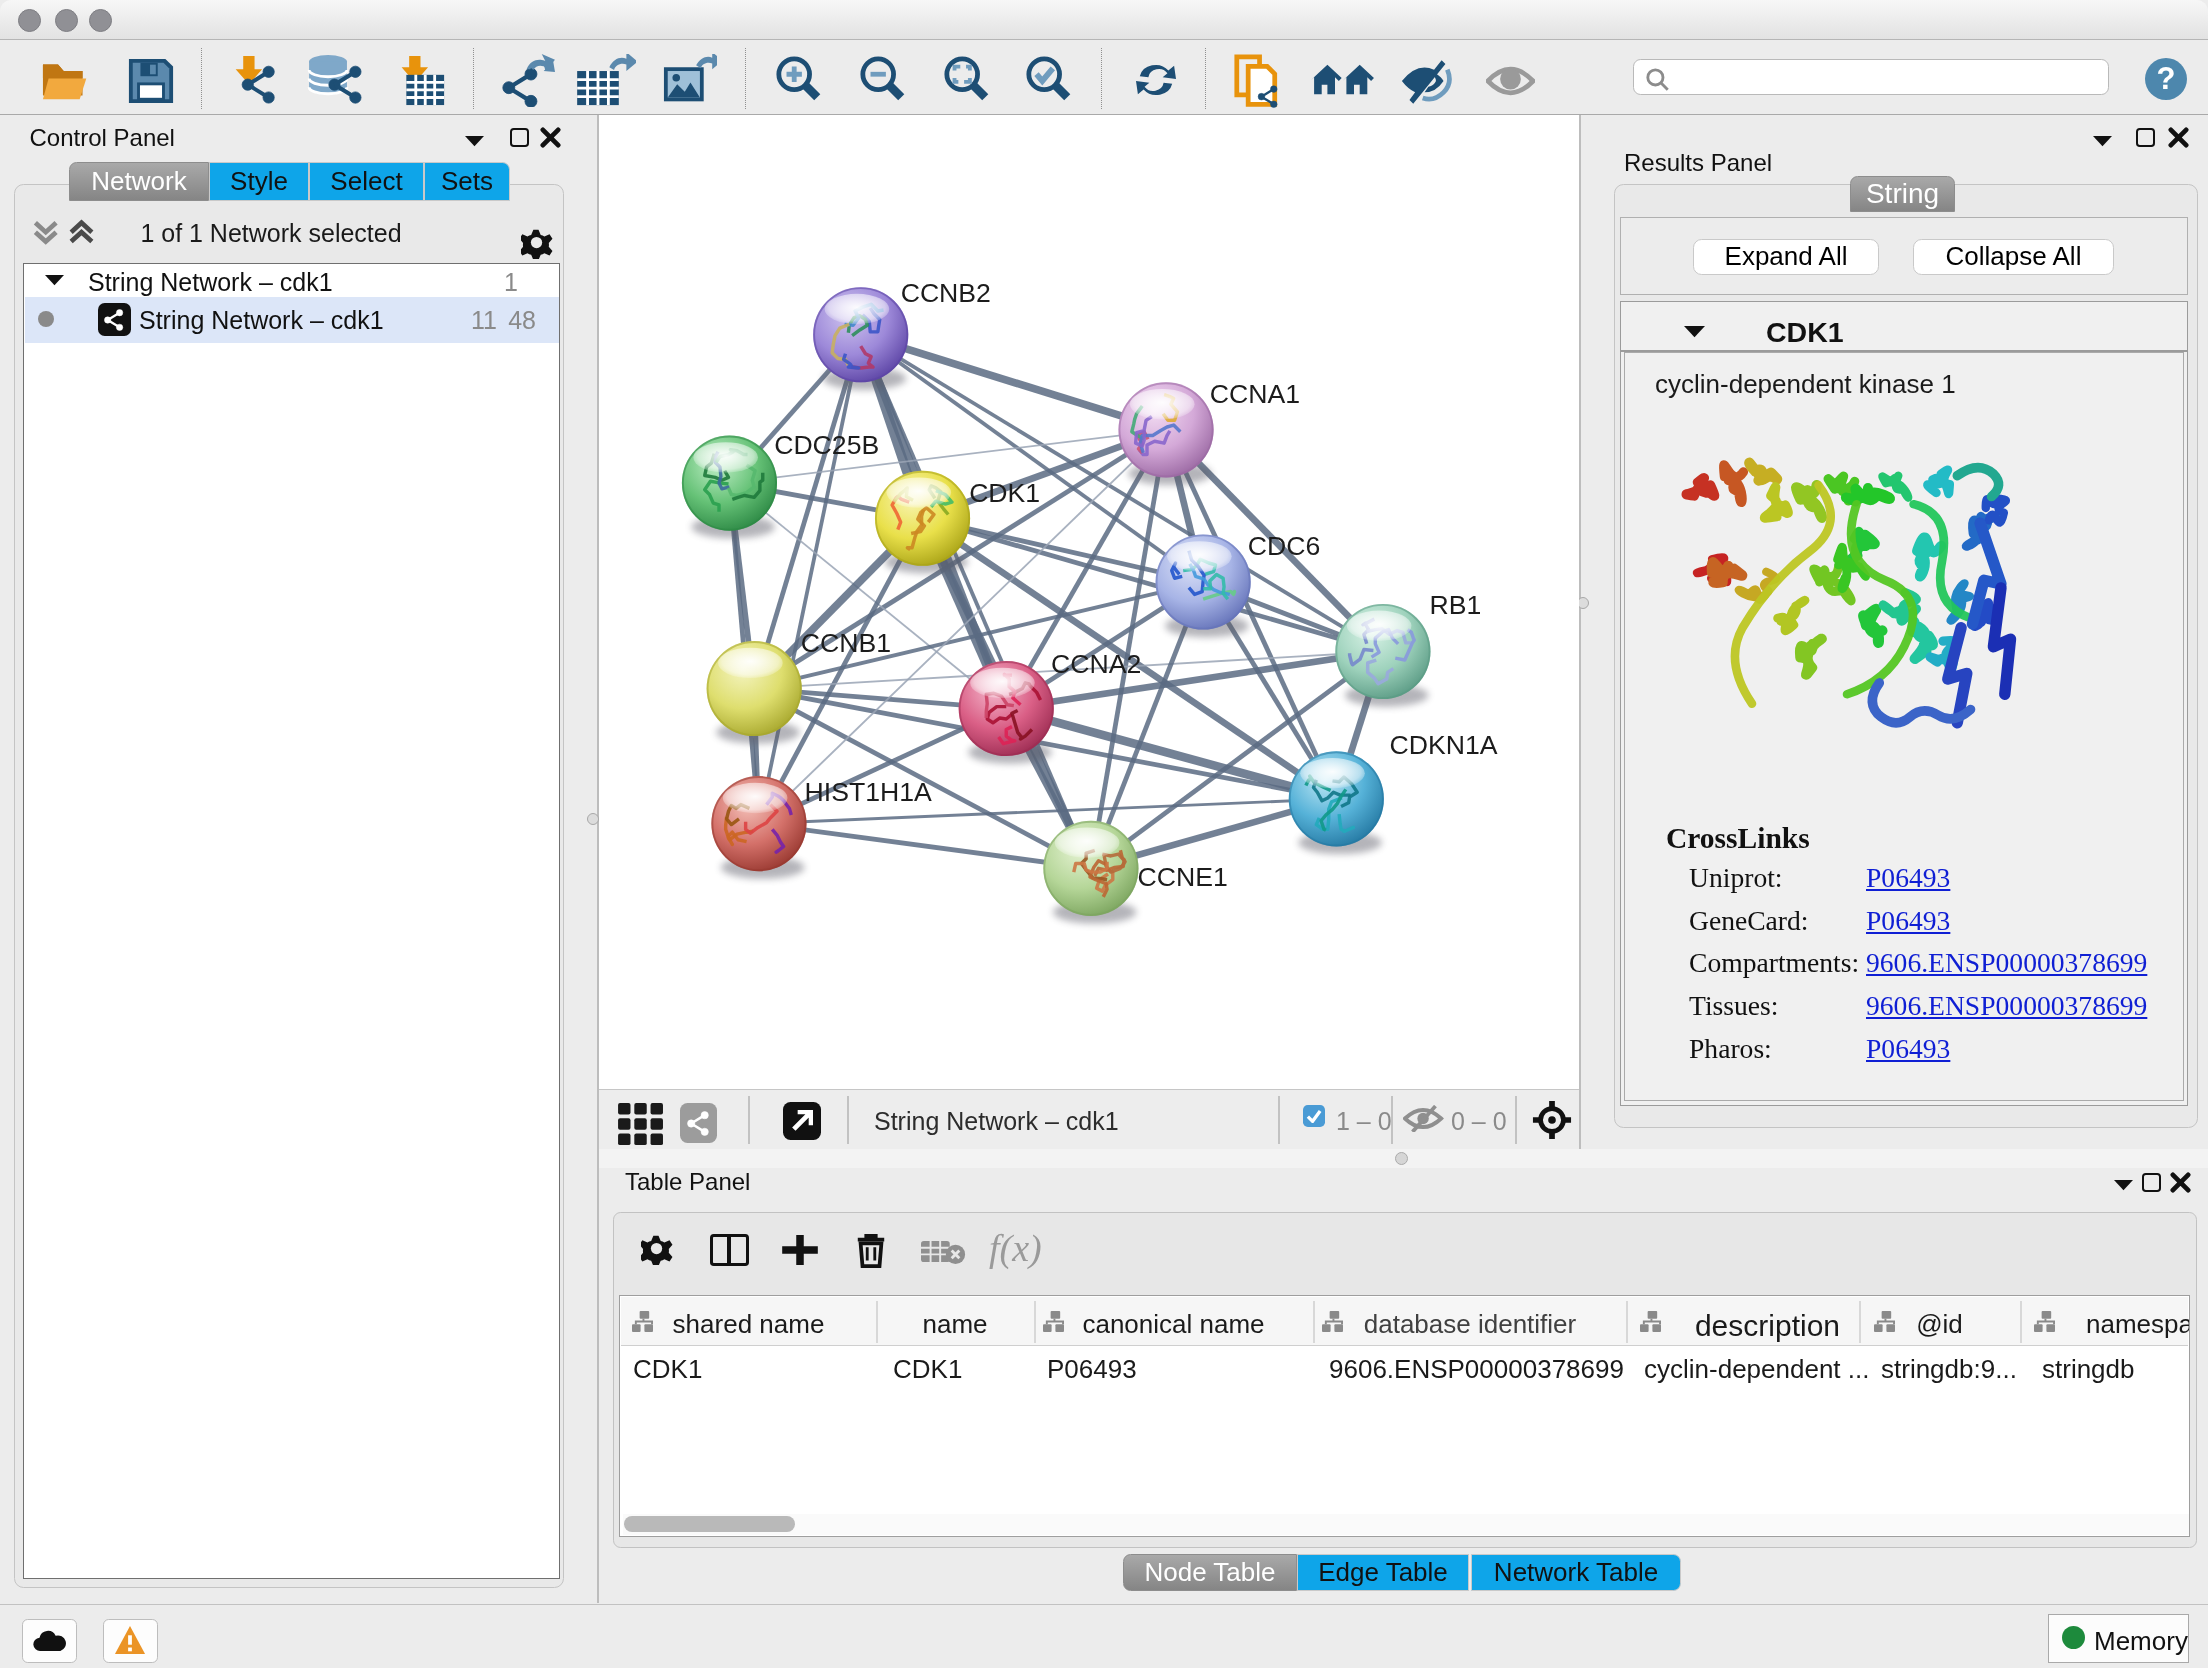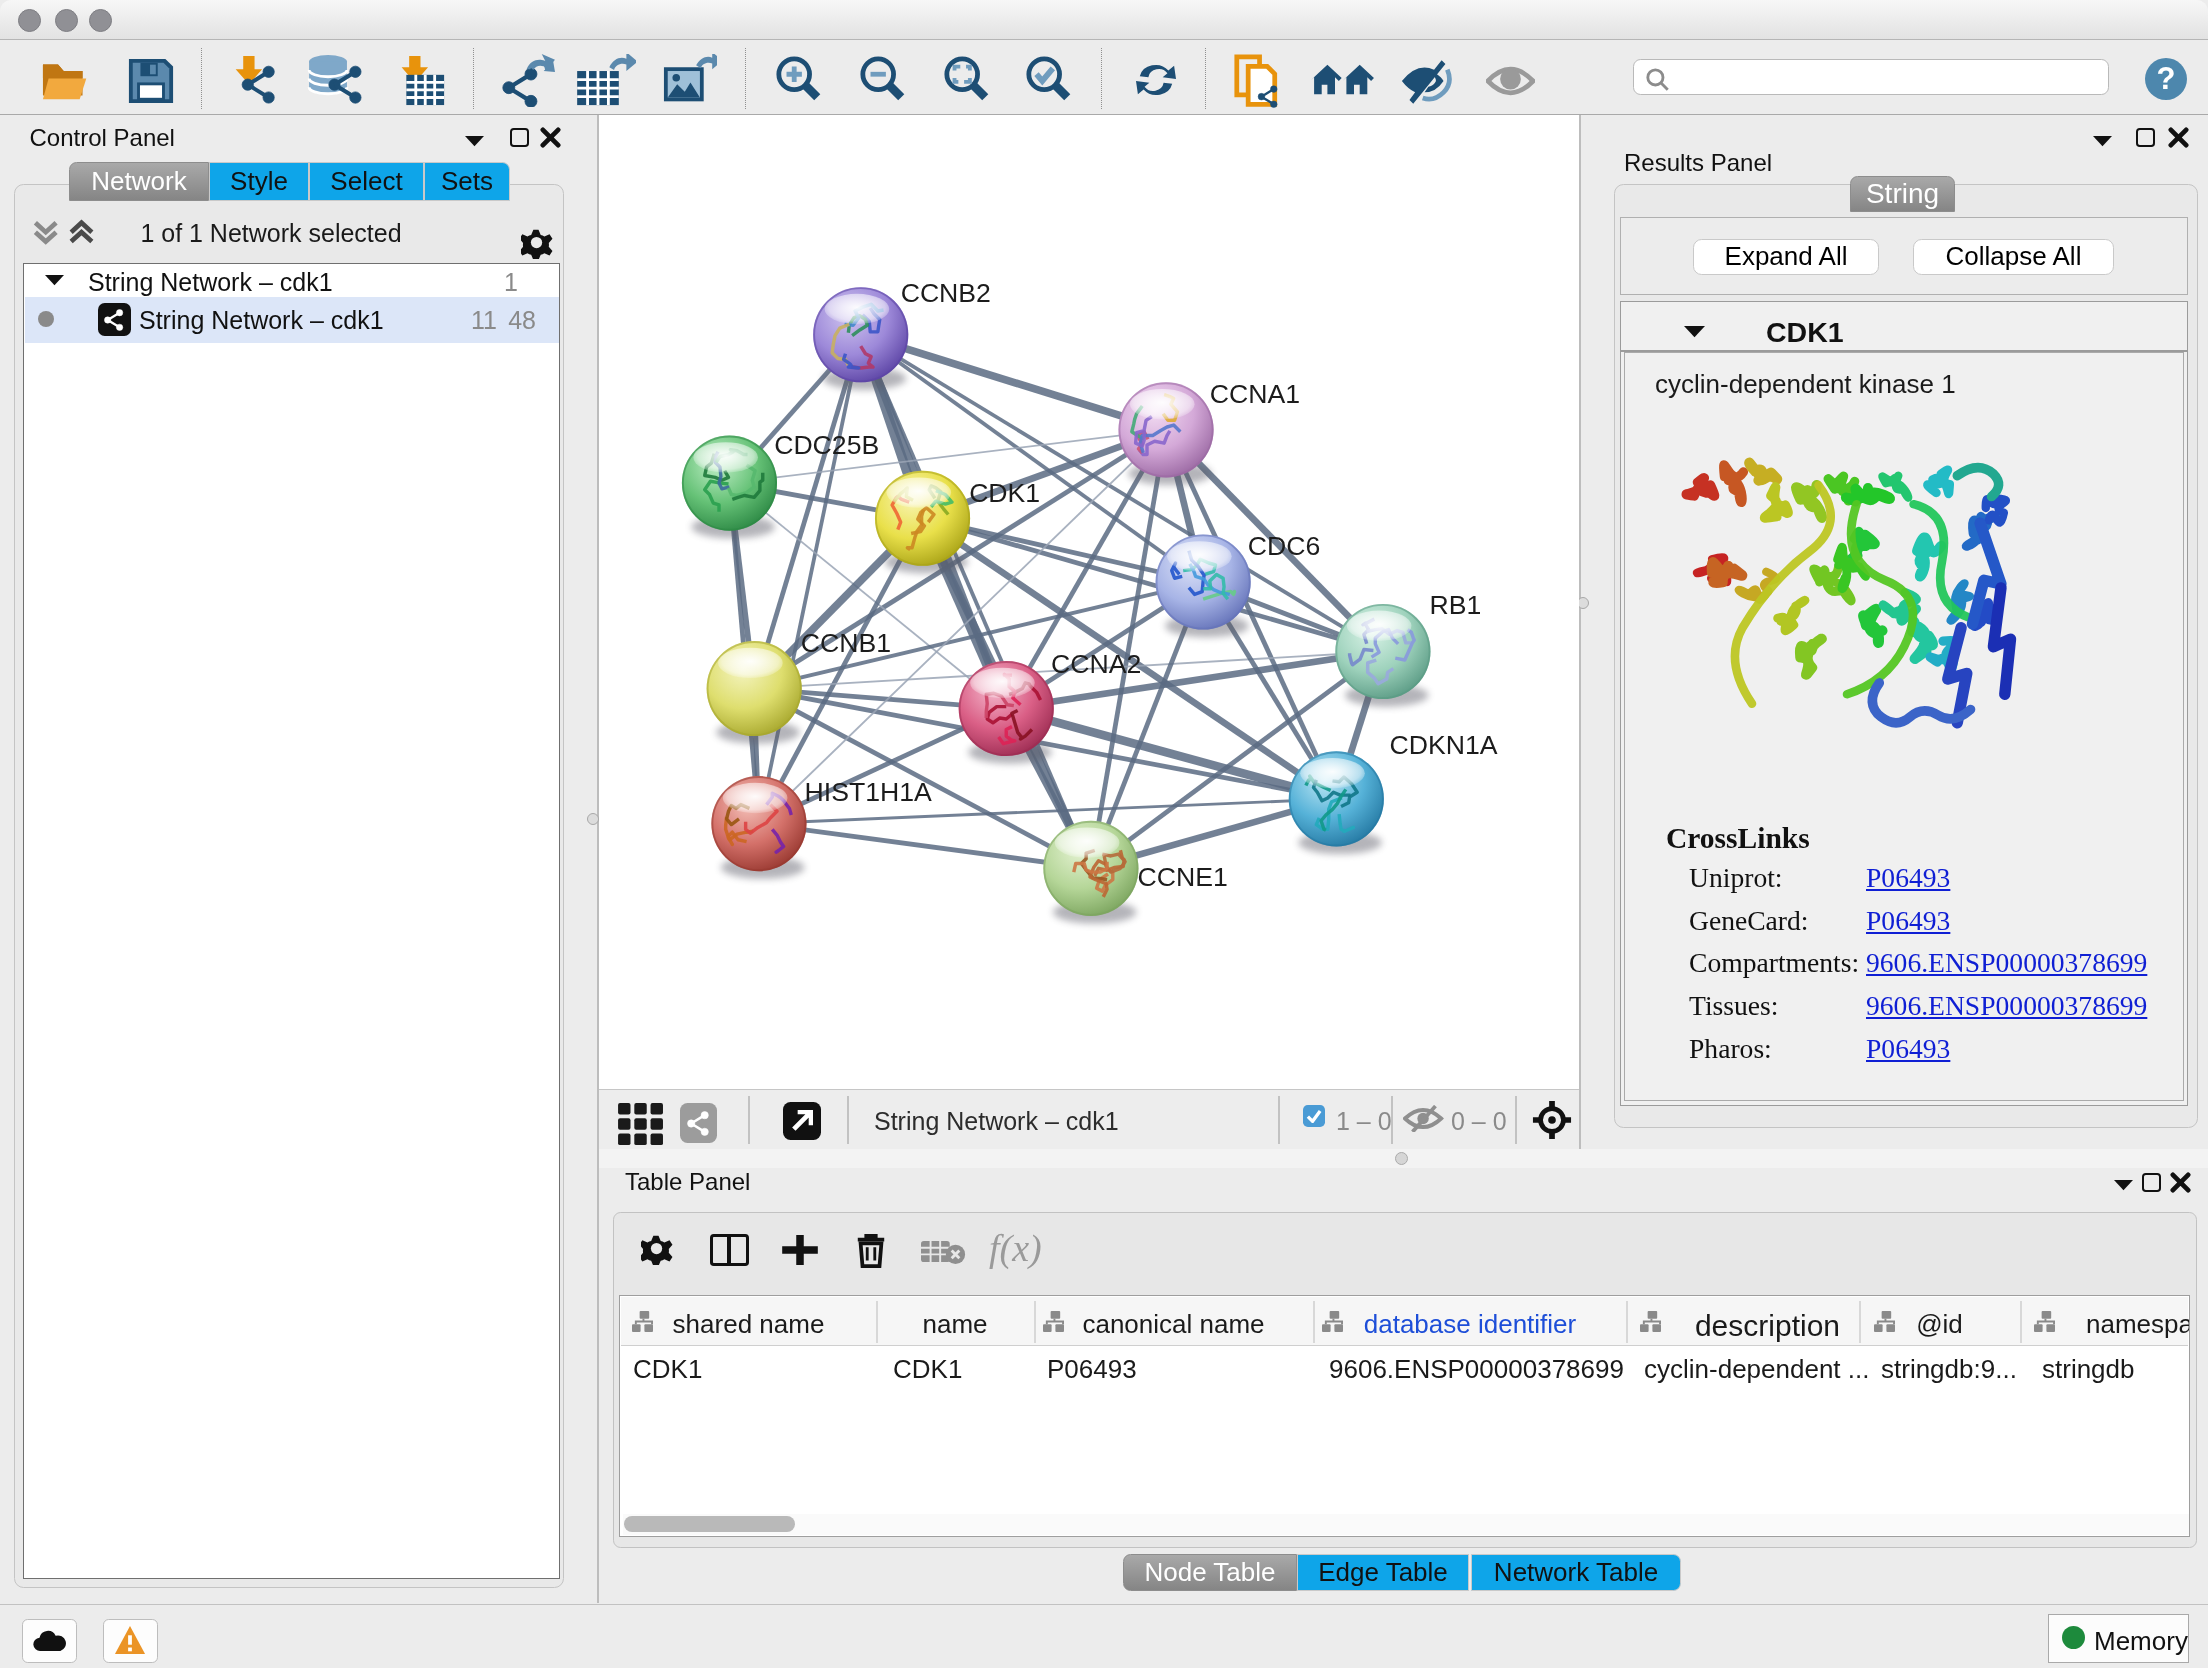--- a/index.html
+++ b/index.html
@@ -659,21 +659,21 @@
 <div class="abs" style="left:1053px;top:1309px;width:241px;text-align:center;font-size:26px;color:#1a1a1a;">canonical name</div>
 <div class="abs" style="left:1313px;top:1301px;width:1.9px;height:42px;background:#d8d8d8;"></div>
 <svg class="abs" style="left:1322px;top:1311px" width="21" height="21" viewBox="0 0 22 22">
     <g fill="#8a8a8a">
       <rect x="8" y="0" width="10" height="8" rx="1"></rect>
       <rect x="0" y="14" width="9" height="8" rx="1"></rect>
       <rect x="13" y="14" width="9" height="8" rx="1"></rect>
       <path d="M12,8 v3 M4,14 v-3 h17 v3" stroke="#8a8a8a" stroke-width="2" fill="none"></path>
     </g>
   </svg>
-<div class="abs" style="left:1332px;top:1309px;width:276px;text-align:center;font-size:26px;color:#1d4ed8;">database identifier</div>
+<div class="abs" style="left:1332px;top:1309px;width:276px;text-align:center;font-size:26px;color:#404040;">database identifier</div>
 <div class="abs" style="left:1626px;top:1301px;width:1.9px;height:42px;background:#d8d8d8;"></div>
 <svg class="abs" style="left:1640px;top:1311px" width="21" height="21" viewBox="0 0 22 22">
     <g fill="#8a8a8a">
       <rect x="8" y="0" width="10" height="8" rx="1"></rect>
       <rect x="0" y="14" width="9" height="8" rx="1"></rect>
       <rect x="13" y="14" width="9" height="8" rx="1"></rect>
       <path d="M12,8 v3 M4,14 v-3 h17 v3" stroke="#8a8a8a" stroke-width="2" fill="none"></path>
     </g>
   </svg>
 <div class="abs" style="left:1645px;top:1309px;width:195px;text-align:right;font-size:30px;color:#1a1a1a;">description</div>

